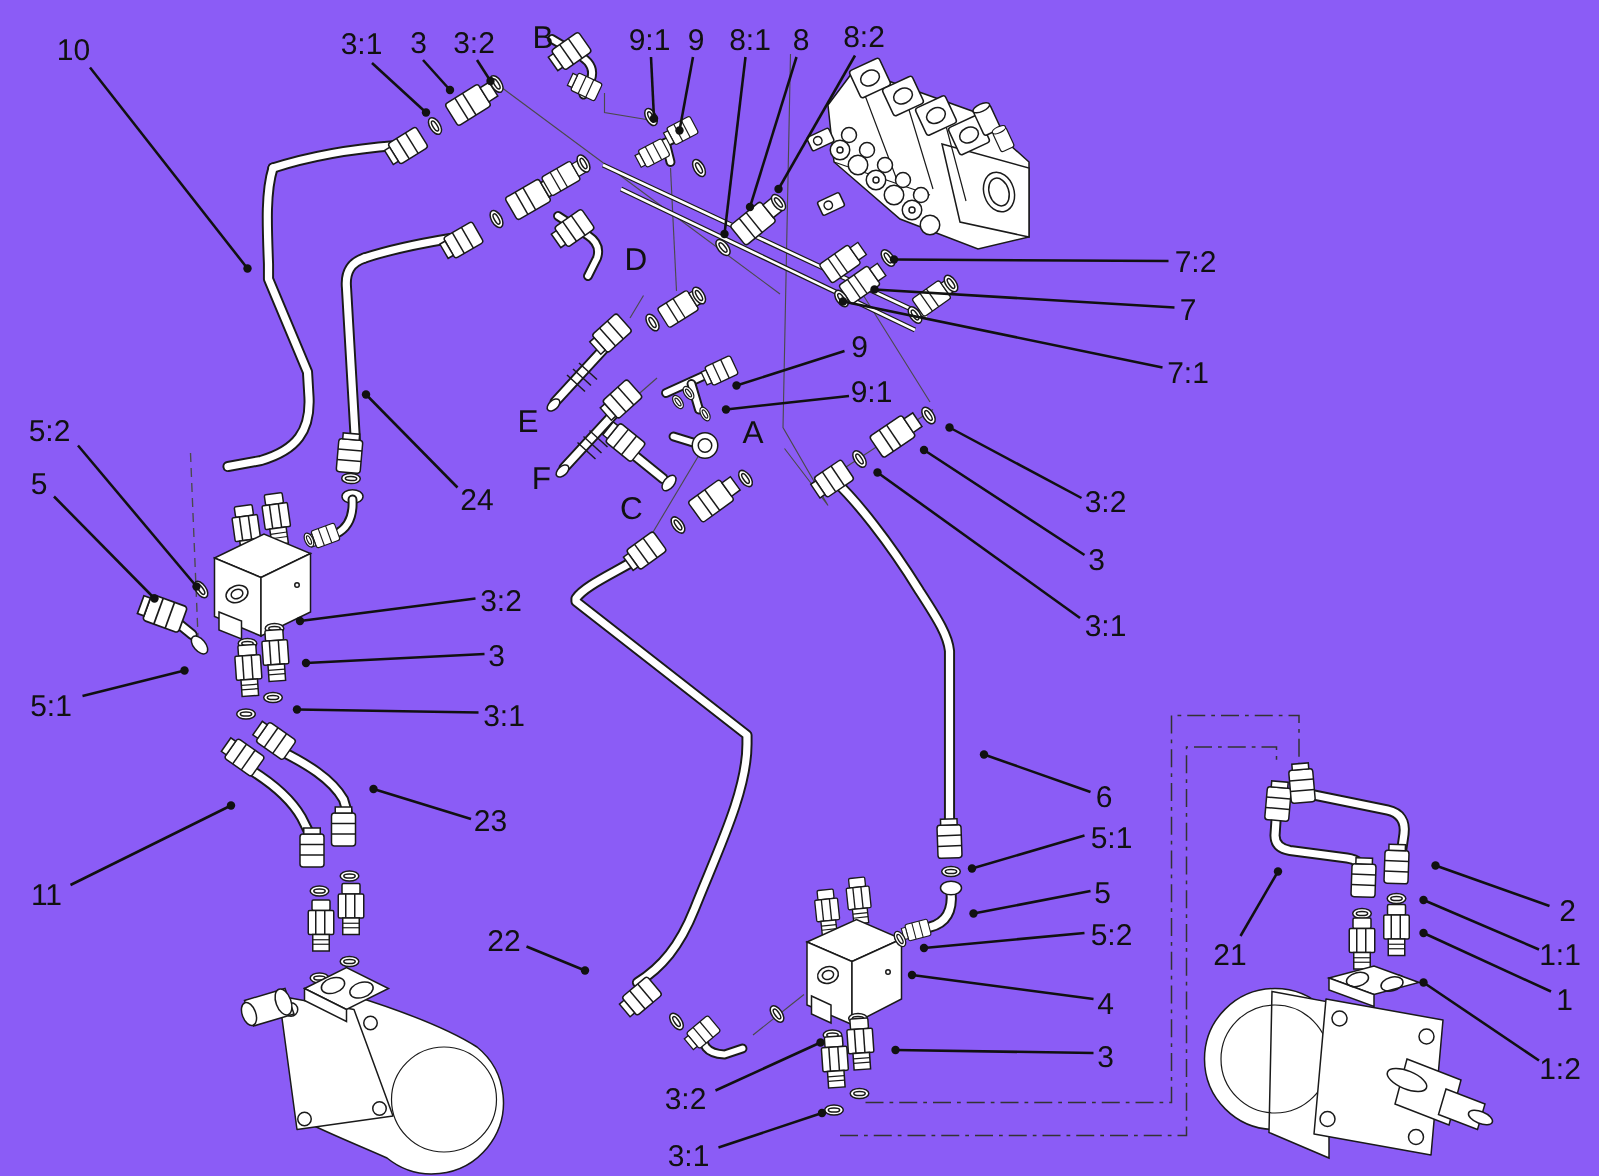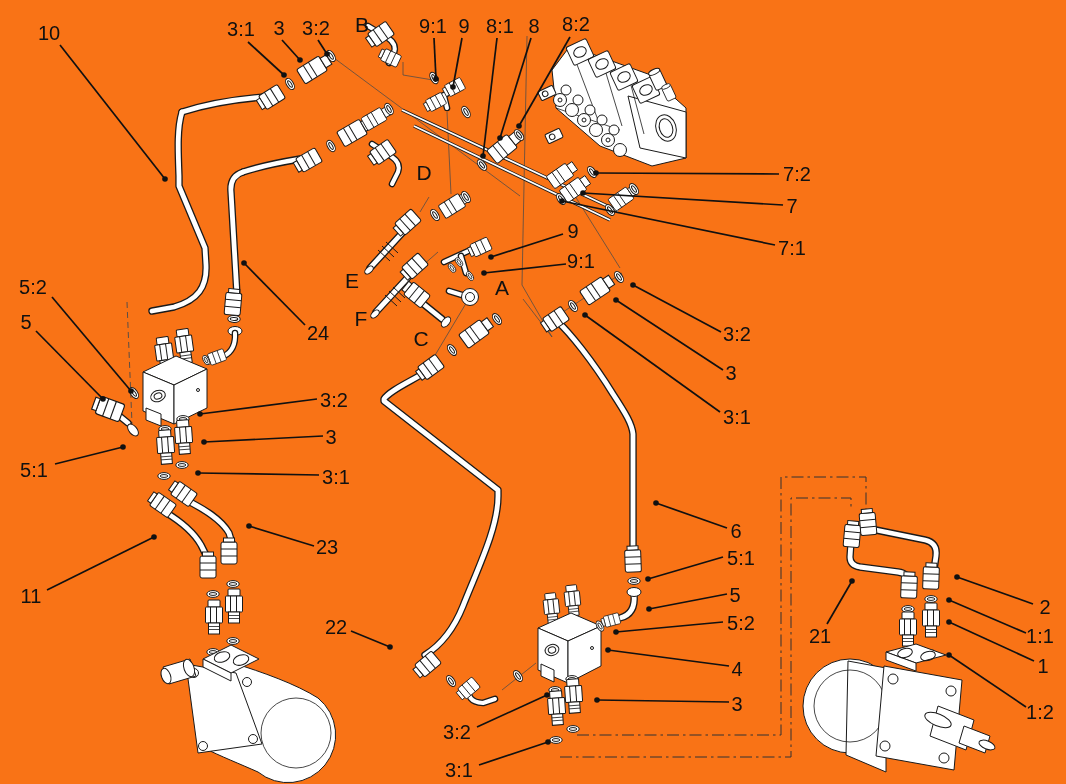--- a/index.html
+++ b/index.html
@@ -1,16 +1,16 @@
 <!DOCTYPE html>
 <html><head>
 <meta charset="utf-8">
 <style>
   html,body{margin:0;padding:0;background:#fff;}
-  #stage{position:relative;width:1066px;height:784px;background:#f97316;overflow:hidden;}
+  #stage{position:relative;width:1066px;height:784px;background:#8b5cf6;overflow:hidden;}
   svg{display:block;}
   svg text{font-family:"Liberation Sans",sans-serif;font-size:20px;fill:#111;}
   svg text.letter{font-size:21px;}
   .part{fill:#ffffff;stroke:#1a1a1a;stroke-width:1;}
   .ol{stroke:#1a1a1a;fill:none;stroke-width:1;}
   .thin{stroke:#1a1a1a;fill:none;stroke-width:.8;}
   .tube-o{stroke:#1a1a1a;stroke-width:7.4;fill:none;stroke-linecap:round;stroke-linejoin:round;}
   .tube-i{stroke:#ffffff;stroke-width:4.8;fill:none;stroke-linecap:round;stroke-linejoin:round;}
   .fat-o{stroke:#1a1a1a;stroke-width:6.6;fill:none;stroke-linecap:round;stroke-linejoin:round;}
   .fat-i{stroke:#ffffff;stroke-width:4;fill:none;stroke-linecap:round;stroke-linejoin:round;}

